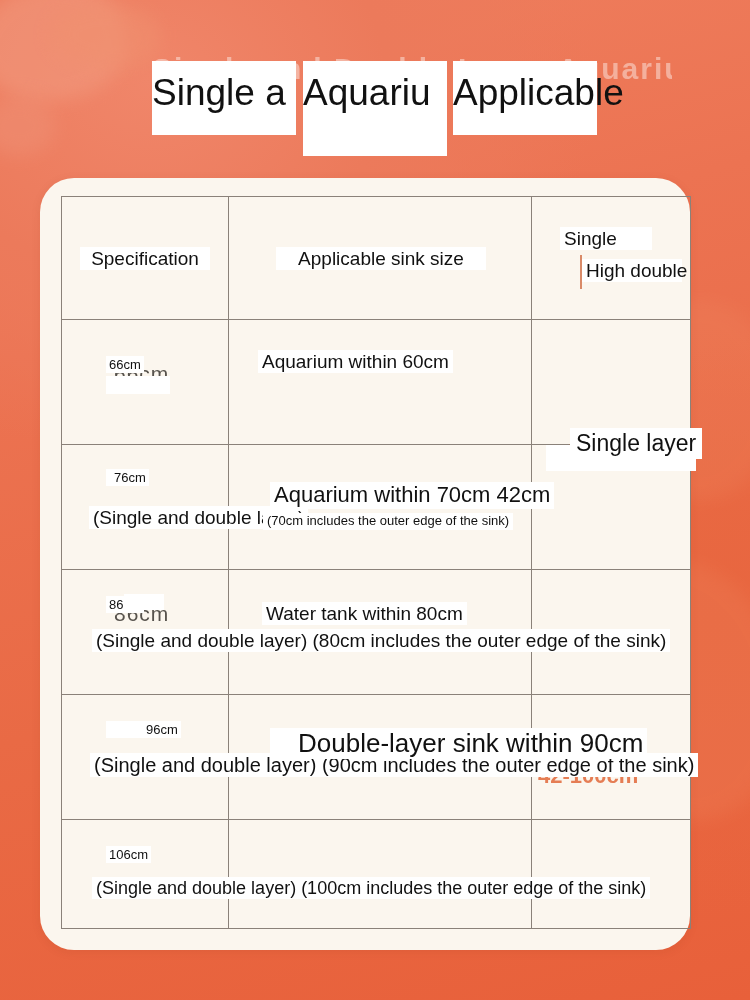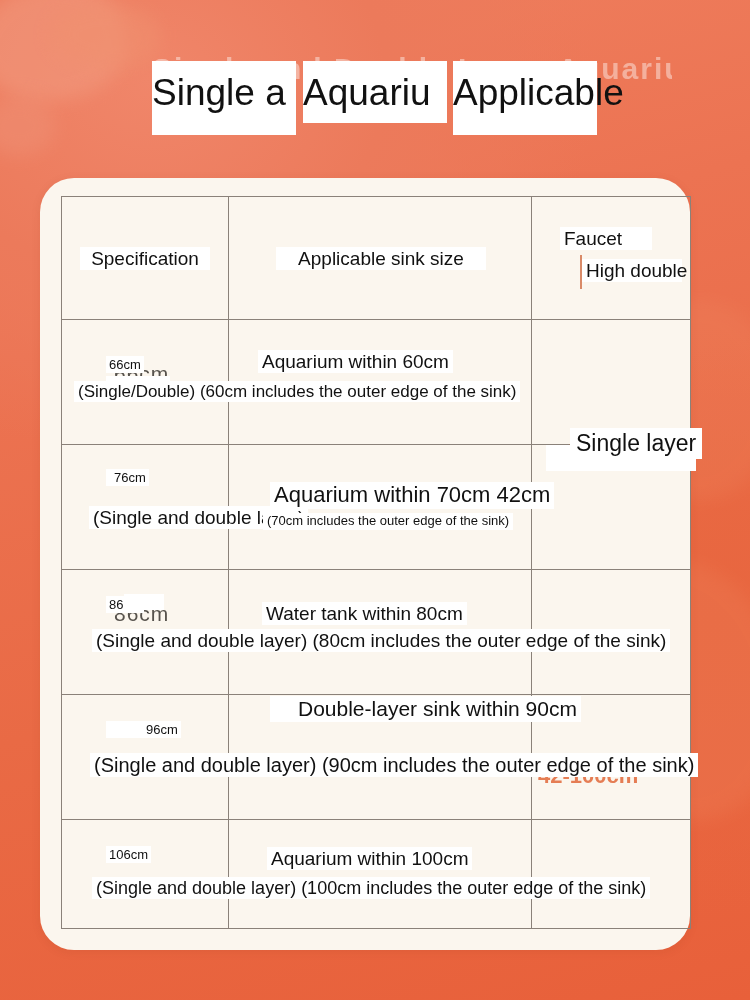--- a/index.html
+++ b/index.html
@@ -60,21 +60,21 @@
     position: absolute;
     background: #ffffff;
     overflow: hidden;
     white-space: nowrap;
     color: #111;
     font-size: 37px;
     line-height: 64px;
     text-align: left;
   }
   #hl1 { left: 152px; top: 61px;  width: 144px; height: 74px; }
-  #hl2 { left: 303px; top: 61px;  width: 144px; height: 62px; }
+  #hl2 { left: 303px; top: 61px;  width: 144px; height: 95px; }
   #hl3 { left: 453px; top: 61px;  width: 144px; height: 74px; }
   #hl1 span, #hl2 span, #hl3 span { display: inline-block; }
   
   #hl3 { overflow: visible; }
 
   
   .card {
     position: absolute;
     left: 40px; top: 178px;
     width: 650px; height: 772px;
@@ -191,21 +191,21 @@
     <tbody>
 
       <tr class="r-head">
         <td class="c1">
           <div class="patch h-spec" style="left:18px; width:130px; top:50px;">Specification</div>
         </td>
         <td class="c2">
           <div class="patch h-sink" style="left:47px; width:210px; top:50px;">Applicable sink size</div>
         </td>
         <td class="c3">
-          <div class="patch h-faucet" style="left:28px; top:30px; width:92px;">Faucet</div>
+          <div class="patch h-faucet" style="left:28px; top:30px; width:92px;">Single</div>
           <div class="patch h-high" style="left:50px; top:62px; width:100px;">High double</div>
           <div style="position:absolute;left:48px;top:58px;width:2px;height:34px;background:#d98a68;"></div>
         </td>
       </tr>
 
       <tr class="r-body">
         <td class="c1">
           <div class="spec-ghost" style="top:42px;">66cm</div>
           <div class="spec-num" style="top:36px;">66cm</div>
           <div style="position:absolute;left:44px;top:56px;width:64px;height:18px;background:#fff;"></div>
@@ -263,32 +263,30 @@
         </td>
         <td class="c2">
           
         </td>
         <td class="c3"></td>
       </tr>
 
     </tbody>
   </table>
 
-  <div class="patch" style="left:74px;  top:381px; font-size:17px;">(Single/Double) (60cm includes the outer edge of the sink)</div>
 
   <div class="patch" style="left:89px;  top:506px; font-size:19px;">(Single and double layer)</div>
   <div class="patch" style="left:263px; top:513px; font-size:13px;">(70cm includes the outer edge of the sink)</div>
 
   <div class="patch" style="left:92px;  top:629px; font-size:19px;">(Single and double layer) (80cm includes the outer edge of the sink)</div>
 
   <div class="patch" style="left:90px;  top:753px; font-size:20px;">(Single and double layer) (90cm includes the outer edge of the sink)</div>
 
   <div class="patch" style="left:92px;  top:877px; font-size:18px;">(Single and double layer) (100cm includes the outer edge of the sink)</div>
 
   <div class="patch" style="left:258px; top:350px; font-size:19px;">Aquarium within 60cm</div>
   <div class="patch" style="left:270px; top:482px; font-size:22px;">Aquarium within 70cm 42cm</div>
   <div class="patch" style="left:262px; top:602px; font-size:19px;">Water tank within 80cm</div>
-  <div class="patch" style="left:270px; top:696px; font-size:21px;padding-left:28px;">Double-layer sink within 90cm</div>
-  <div class="patch" style="left:267px; top:847px; font-size:19px;">Aquarium within 100cm</div>
+  <div class="patch" style="left:270px; top:728px; font-size:26px;padding-left:28px;">Double-layer sink within 90cm</div>
 
   <div class="single-layer-patch" style="left:570px; top:428px;">Single layer</div>
 
 </div>
 
 </body></html>

